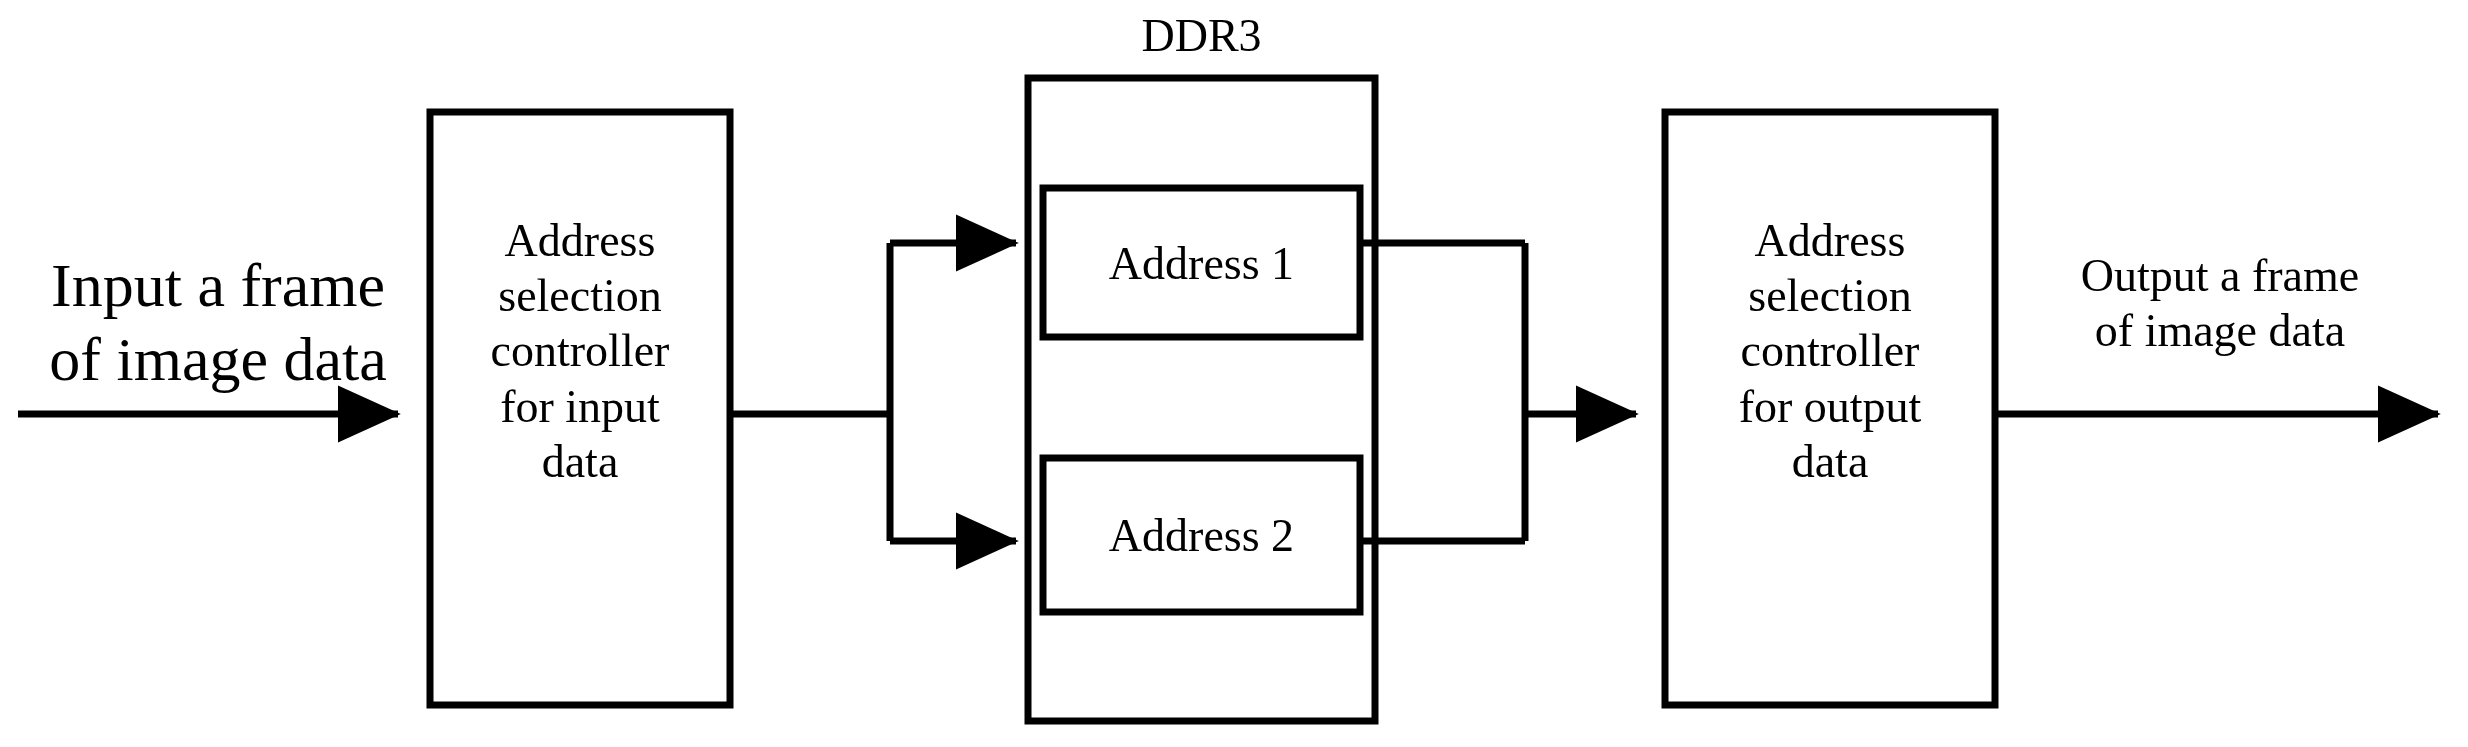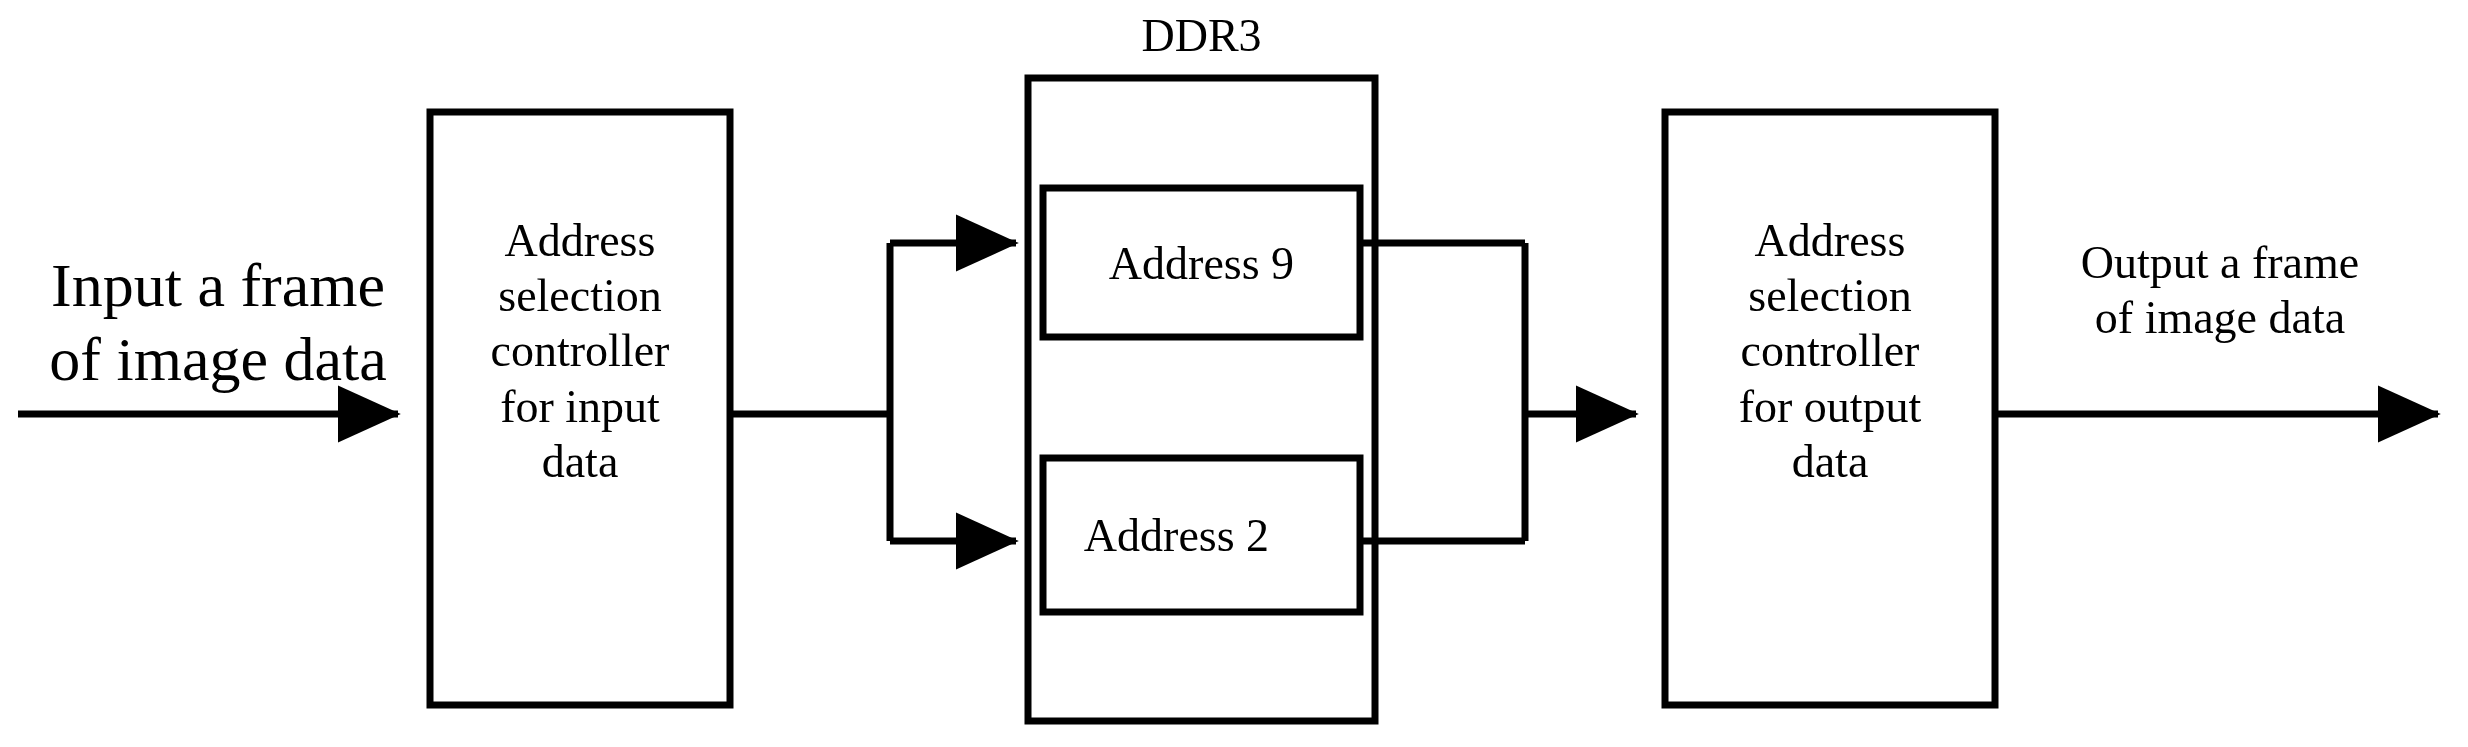--- a/index.html
+++ b/index.html
@@ -39,21 +39,21 @@
     font-size: 46px;
   }
   #input-caption {
     left: 8px;
     top: 248px;
     width: 420px;
     font-size: 62px;
   }
   #output-caption {
     left: 2005px;
-    top: 235px;
+    top: 248px;
     width: 430px;
     font-size: 46px;
   }
   #left-box-label {
     left: 432px;
     top: 213px;
     width: 296px;
     font-size: 46px;
   }
   #right-box-label {
@@ -62,21 +62,21 @@
     width: 326px;
     font-size: 46px;
   }
   #addr1-label {
     left: 1043px;
     top: 236px;
     width: 317px;
     font-size: 46px;
   }
   #addr2-label {
-    left: 1018px;
+    left: 1043px;
     top: 508px;
     width: 317px;
     font-size: 46px;
   }
 </style>
 </head>
 <body>
 
 <div id="stage">
 
@@ -125,21 +125,21 @@
 
   <div class="lbl" id="input-caption">Input a frame
 of image data</div>
 
   <div class="lbl" id="left-box-label">Address
 selection
 controller
 for input
 data</div>
 
-  <div class="lbl" id="addr1-label">Address 9</div>
+  <div class="lbl" id="addr1-label">Address 1</div>
 
   <div class="lbl" id="addr2-label">Address 2</div>
 
   <div class="lbl" id="right-box-label">Address
 selection
 controller
 for output
 data</div>
 
   <div class="lbl" id="output-caption">Output a frame

